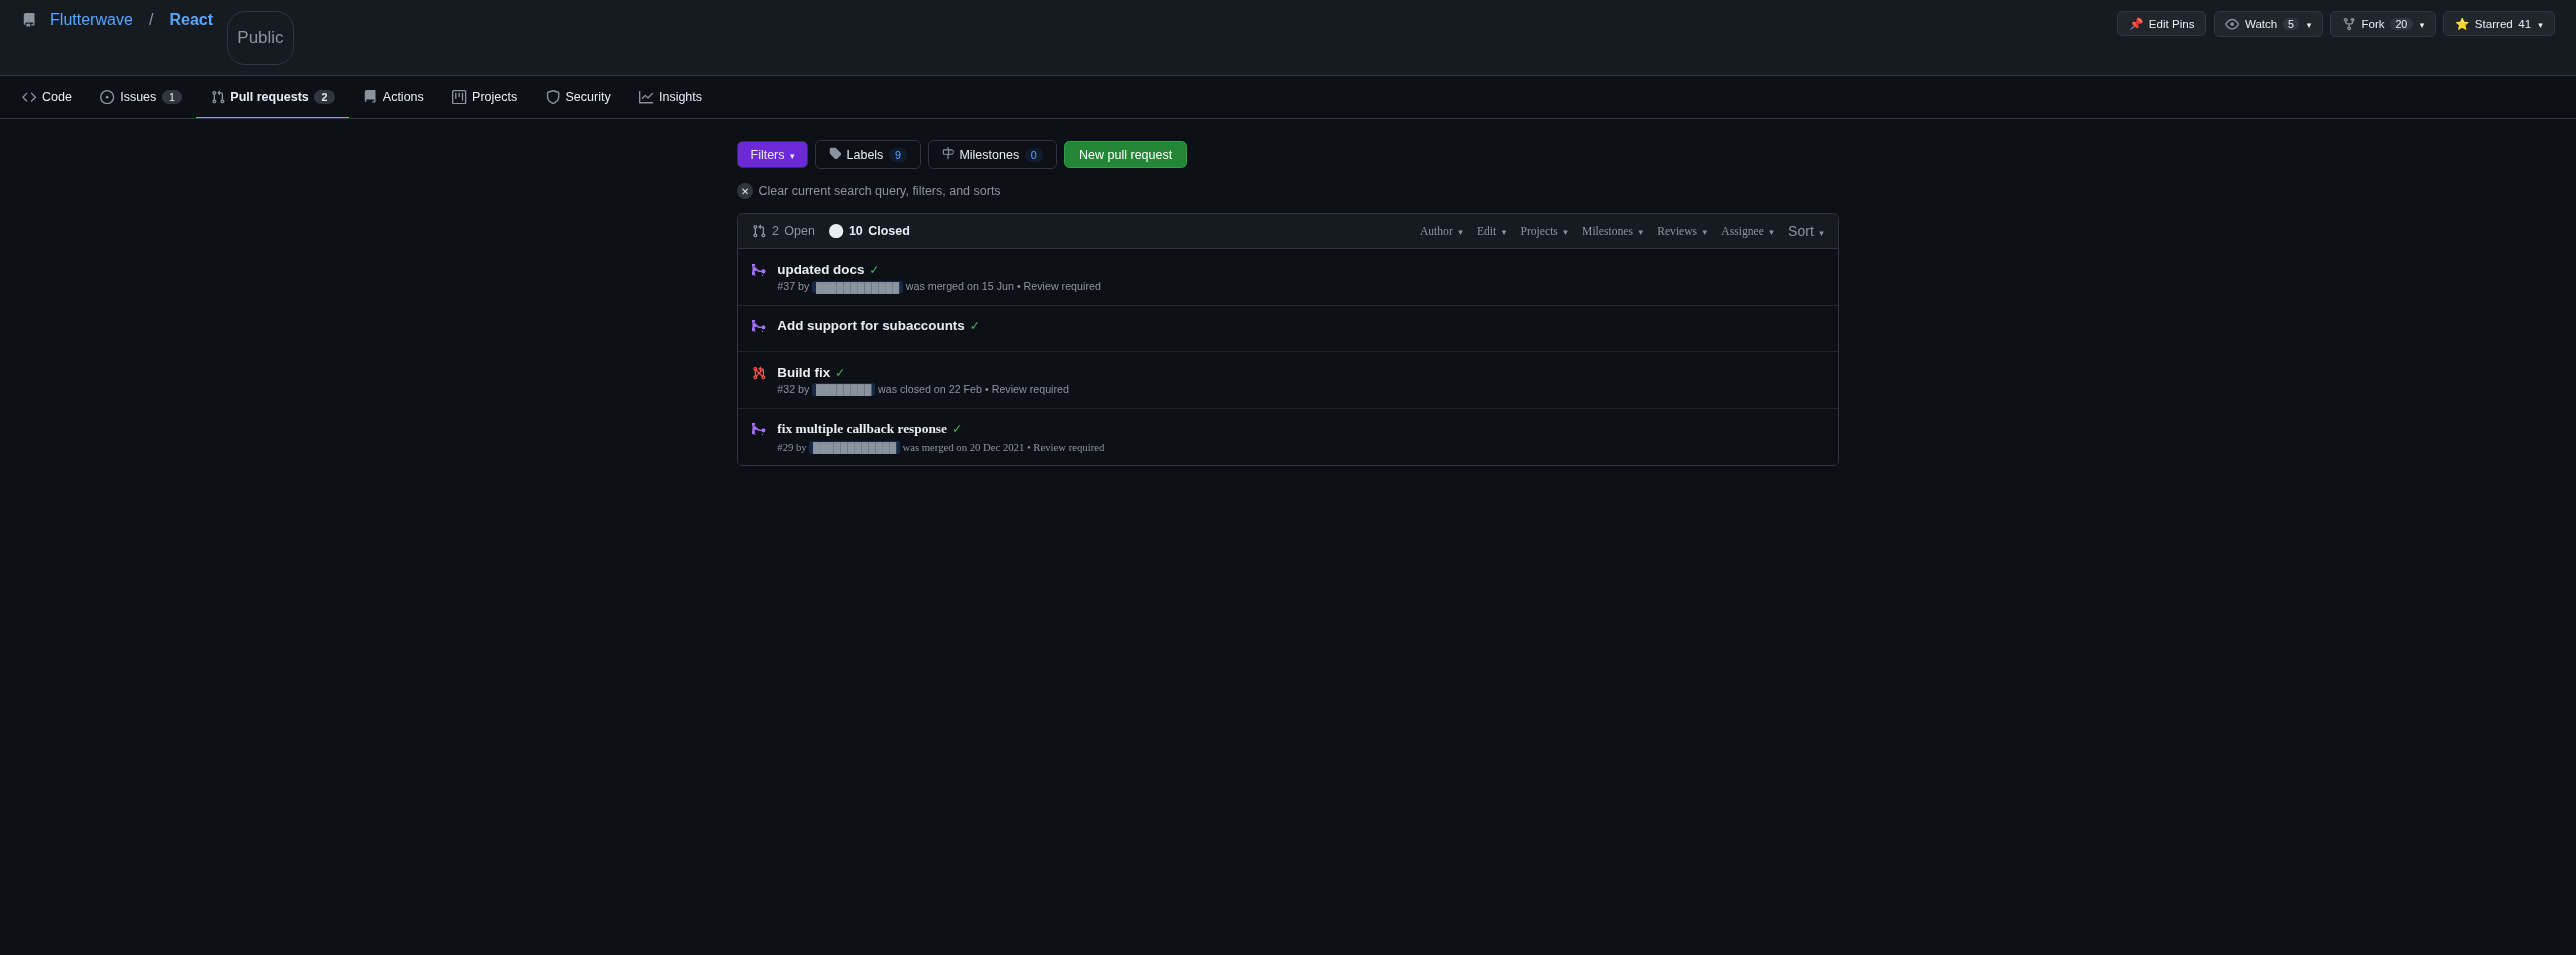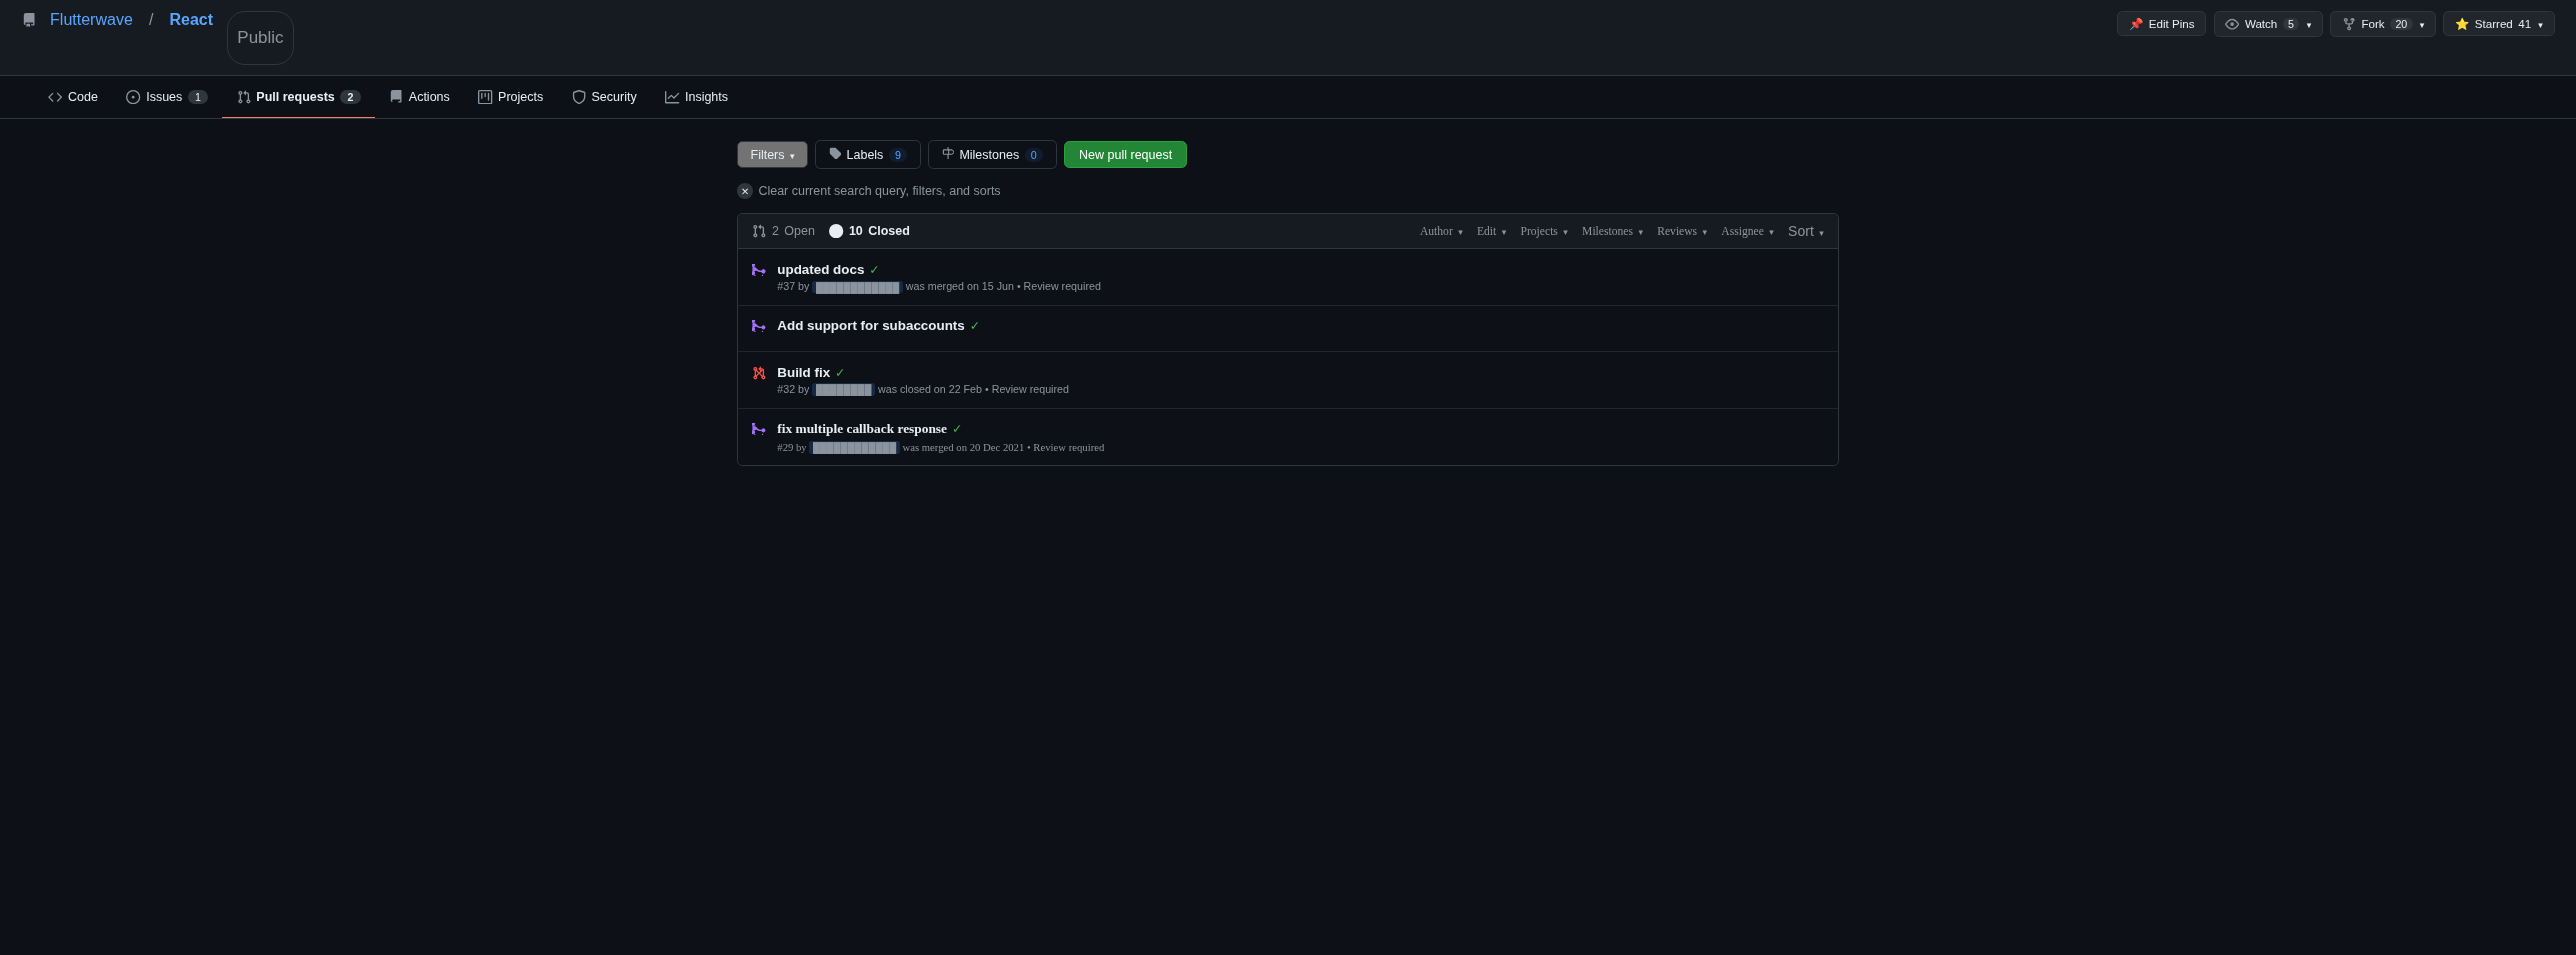--- a/index.html
+++ b/index.html
@@ -84,21 +84,21 @@
       display: flex;
       align-items: center;
       gap: 5.4px;
     }
     .star-btn .star-icon { color: #e3b341; }
 
     
     .nav-tabs {
       background: #0d1117;
       border-bottom: 0.9px solid #30363d;
-      padding: 0 34px;
+      padding: 0 8px;
       display: flex;
       gap: 0;
     }
     .nav-tab {
       display: flex;
       align-items: center;
       gap: 5.4px;
       padding: 12.5px 14.3px;
       color: #e6edf3;
       font-size: 12.5px;
@@ -124,21 +124,21 @@
     }
 
     
     .filter-bar {
       display: flex;
       align-items: center;
       gap: 7.2px;
       margin-bottom: 14.3px;
     }
     .filters-btn {
-      background: #737373;
+      background: #6d28d9;
       border: 0.9px solid #30363d;
       border-radius: 5.4px;
       color: #e6edf3;
       padding: 5.4px 12.5px;
       font-size: 12.5px;
       cursor: pointer;
       display: flex;
       align-items: center;
       gap: 3.6px;
     }

